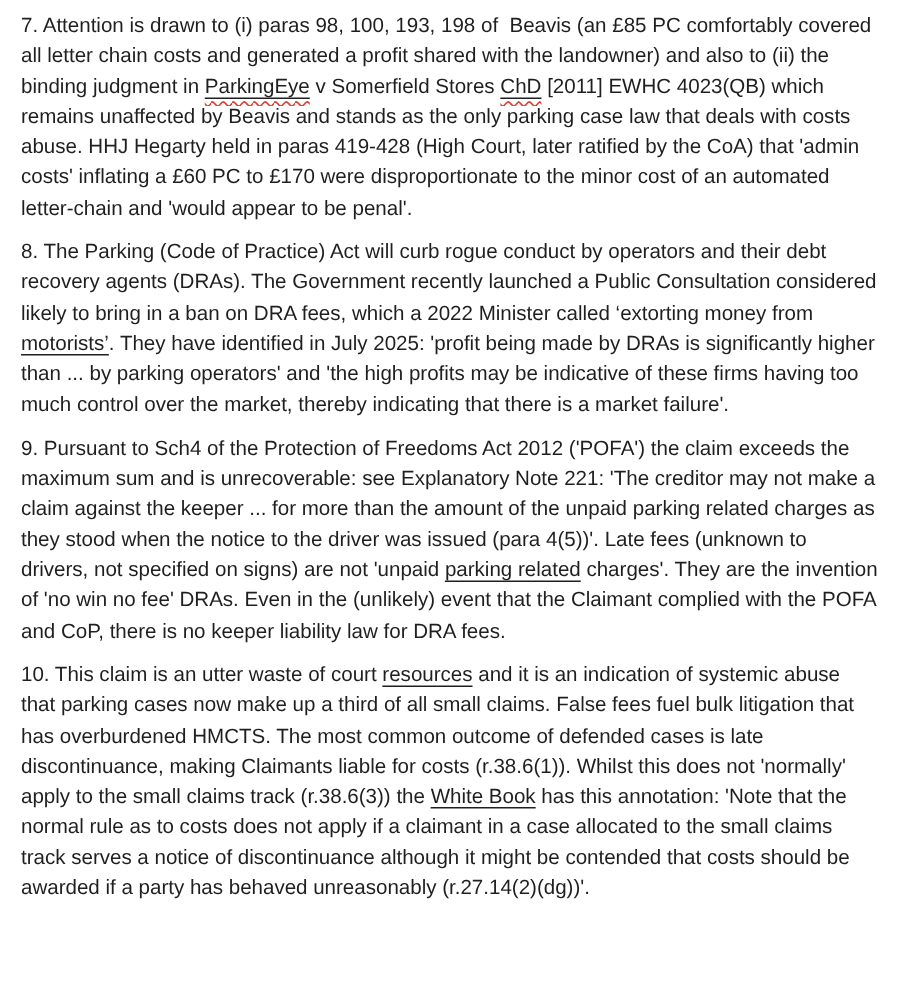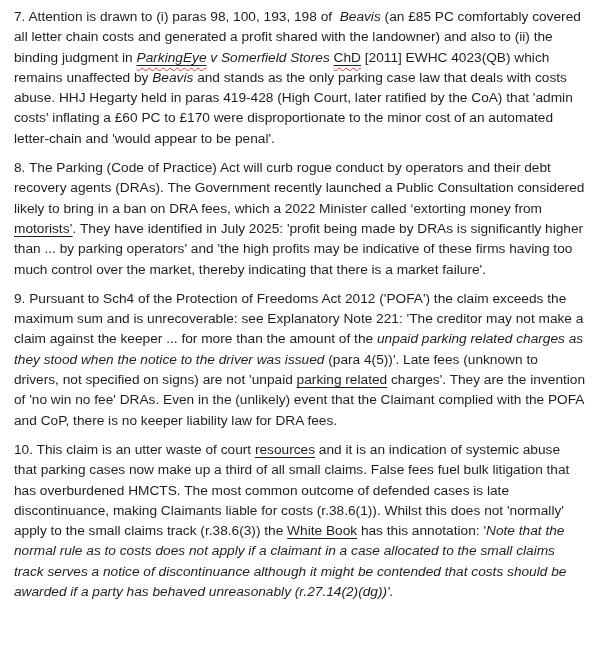--- a/index.html
+++ b/index.html
@@ -18,21 +18,21 @@
     padding: 7px 14px 0 14px;
   }
   p.para {
     width: 572px;
     margin: 0 0 9px 0;
     font-size: 13.7px;
     line-height: 20.3px;
     white-space: pre-wrap;
     color: #1f1f1f;
   }
-  .it { font-style: italic; }
+  .it { }
   .ul {
     text-decoration: underline;
     text-decoration-thickness: 1px;
     text-underline-offset: 2.5px;
     margin-top: 28px;
   }
   
   .sq {
     text-decoration: underline;
     text-decoration-style: wavy;

